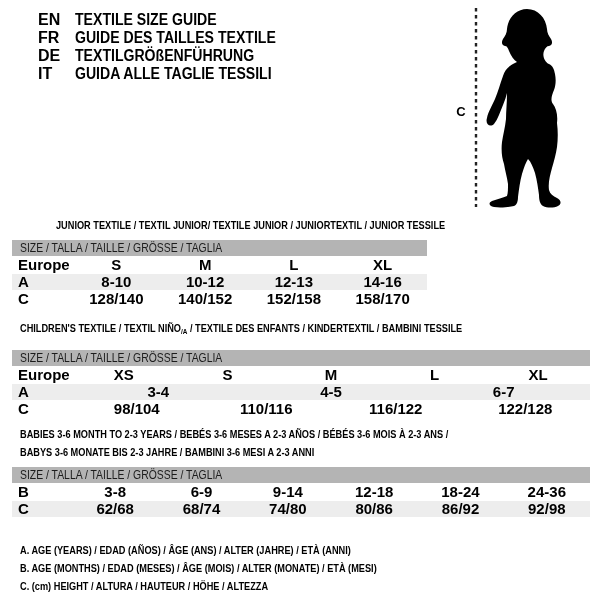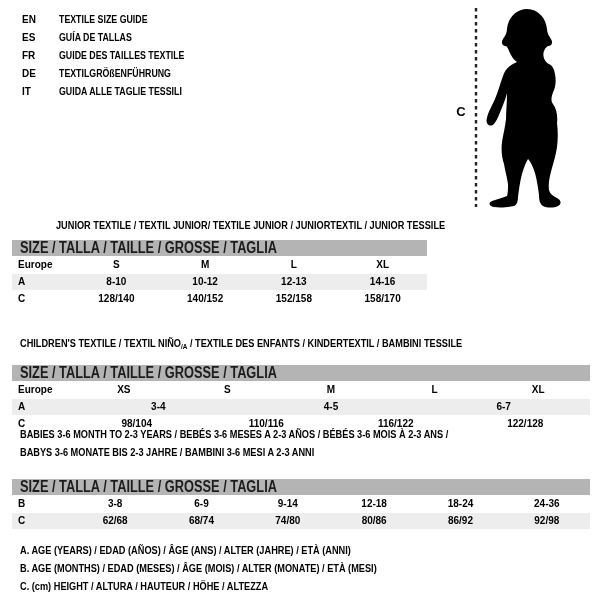--- a/index.html
+++ b/index.html
@@ -6,63 +6,59 @@
   body { background:#fff; }
   .canvas {
     position:relative; width:600px; height:600px; background:#ffffff;
     font-family:"Liberation Sans", sans-serif; color:#000; overflow:hidden;
   }
   
   .cond { display:inline-block; transform:scaleX(0.80); transform-origin:0 50%; white-space:nowrap; }
 
   
   .lang-list { position:absolute; left:22px; top:11px; }
-  .lang-row { display:flex; height:18px; line-height:18px; font-weight:bold; font-size:10px; }
+  .lang-row { display:flex; height:18px; line-height:18px; font-weight:bold; font-size:16px;margin-left:16px; }
   .lang-code { width:37px; flex:0 0 37px; }
   .lang-label .cond { transform:scaleX(0.88); }
 
   
   .figure-svg { position:absolute; left:450px; top:0; width:150px; height:215px; }
   .fig-label { position:absolute; left:452px; top:104px; width:18px; text-align:center;
                font-size:13px; font-weight:bold; }
 
   
   .tbl { position:absolute; left:12px; }
   .t1 { top:219px; width:415px; }
   .t2 { top:322px; width:578px; }
   .t3 { top:428px; width:578px; }
   .tbl-title { font-size:11.5px; font-weight:bold; line-height:13px; padding-left:8px; white-space:nowrap; }
   .t1 .tbl-title { margin-bottom:8px;margin-left:36px; }
-  .t2 .tbl-title { margin-bottom:12px;margin-top:15px; }
-  .t3 .tbl-title { line-height:18px; margin-bottom:18px; margin-top:-3px; }
+  .t2 .tbl-title { margin-bottom:12px; }
+  .t3 .tbl-title { line-height:18px; margin-bottom:6px; margin-top:-3px; }
   .tbl-sub { font-size:8px; vertical-align:-2px; font-weight:bold; }
-  .tbl-bar { background:#b4b4b4; height:16px; line-height:16px; font-size:16px; font-weight:bold;
+  .tbl-bar { background:#b4b4b4; height:16px; line-height:16px; font-size:13px; font-weight:normal;
              padding-left:8px; margin-bottom:1px; color:#1c1c1c; overflow:hidden; }
-  .trow { display:flex; height:16px; line-height:16px; font-size:10px; font-weight:bold; margin-bottom:1px; }
+  .trow { display:flex; height:16px; line-height:16px; font-size:15px; font-weight:bold; margin-bottom:1px; }
   .trow.alt { background:#ededed; }
   .c0 { flex:0 0 60px; padding-left:6px; text-align:left; }
   .c  { flex:1 1 0; text-align:center; }
 
   
   .footnotes { position:absolute; left:20px; top:541px; }
   .fn { height:18px; line-height:18px; font-size:11.5px; font-weight:bold; white-space:nowrap; }
 </style>
 </head>
 <body>
 
 <div class="canvas">
 
   <div class="lang-list">
     <div class="lang-row">
       <span class="lang-code">EN</span>
       <span class="lang-label"><span class="cond">TEXTILE SIZE GUIDE</span></span>
-    </div>
-    <div class="lang-row">
-      <span class="lang-code">ES</span>
-      <span class="lang-label"><span class="cond">GUÍA DE TALLAS</span></span>
     </div>
     <div class="lang-row">
       <span class="lang-code">FR</span>
       <span class="lang-label"><span class="cond">GUIDE DES TAILLES TEXTILE</span></span>
     </div>
     <div class="lang-row">
       <span class="lang-code">DE</span>
       <span class="lang-label"><span class="cond">TEXTILGRÖßENFÜHRUNG</span></span>
     </div>
     <div class="lang-row">

